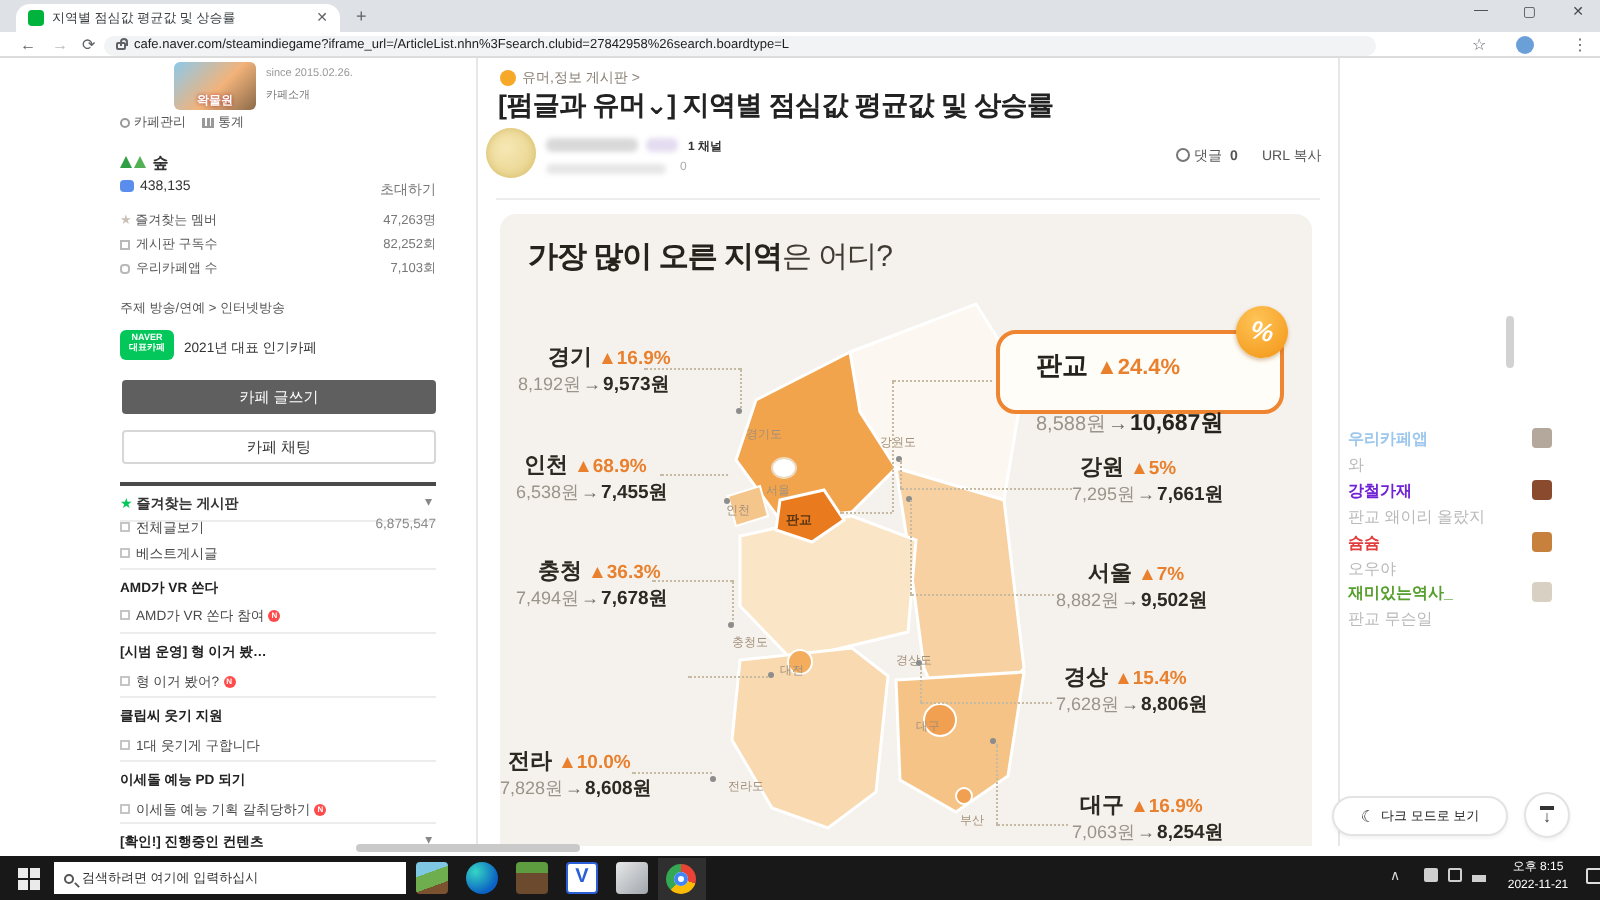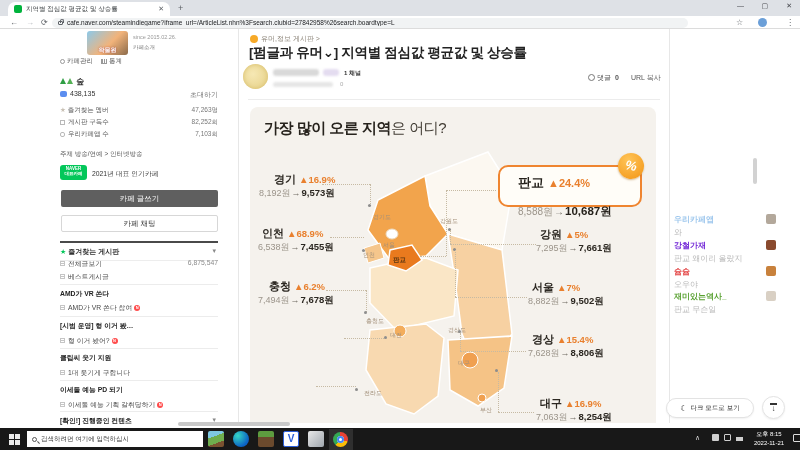--- a/index.html
+++ b/index.html
@@ -279,36 +279,40 @@
 
   <div class="stat" style="left:9px;top:67px">
     <div class="l1" style="margin-left:15px"><span>경기</span><b class="pct">▲16.9%</b></div>
     <div class="l2"><span>8,192원</span><span class="arr">→</span><b>9,573원</b></div>
   </div>
   <div class="stat" style="left:8px;top:121px">
     <div class="l1" style="margin-left:4px"><span>인천</span><b class="pct">▲68.9%</b></div>
     <div class="l2"><span>6,538원</span><span class="arr">→</span><b>7,455원</b></div>
   </div>
   <div class="stat" style="left:8px;top:174px">
-    <div class="l1" style="margin-left:11px"><span>충청</span><b class="pct">▲6.2%</b></div>
+    <div class="l1" style="margin-left:11px"><span>충청</span><b class="pct">▲36.3%</b></div>
     <div class="l2"><span>7,494원</span><span class="arr">→</span><b>7,678원</b></div>
+  </div>
+  <div class="stat" style="left:0px;top:269px">
+    <div class="l1" style="margin-left:4px"><span>전라</span><b class="pct">▲10.0%</b></div>
+    <div class="l2"><span>7,828원</span><span class="arr">→</span><b>8,608원</b></div>
   </div>
 
   <div class="pgybox">
     <div class="l1"><span>판교</span><span class="pct">▲24.4%</span></div>
     <div class="l2"><span>8,588원</span><span class="arr">→</span><b>10,687원</b></div>
   </div>
   <div class="coin">%</div>
 
   <div class="stat" style="left:286px;top:122px">
     <div class="l1" style="margin-left:4px"><span>강원</span><b class="pct">▲5%</b></div>
     <div class="l2"><span>7,295원</span><span class="arr">→</span><b>7,661원</b></div>
   </div>
   <div class="stat" style="left:278px;top:175px">
-    <div class="l1" style="margin-left:4px"><span>서울</span><b class="pct">▲7%</b></div>
+    <div class="l1" style="margin-left:16px"><span>서울</span><b class="pct">▲7%</b></div>
     <div class="l2"><span>8,882원</span><span class="arr">→</span><b>9,502원</b></div>
   </div>
   <div class="stat" style="left:278px;top:227px">
     <div class="l1" style="margin-left:4px"><span>경상</span><b class="pct">▲15.4%</b></div>
     <div class="l2"><span>7,628원</span><span class="arr">→</span><b>8,806원</b></div>
   </div>
   <div class="stat" style="left:286px;top:291px">
     <div class="l1" style="margin-left:4px"><span>대구</span><b class="pct">▲16.9%</b></div>
     <div class="l2"><span>7,063원</span><span class="arr">→</span><b>8,254원</b></div>
   </div>

